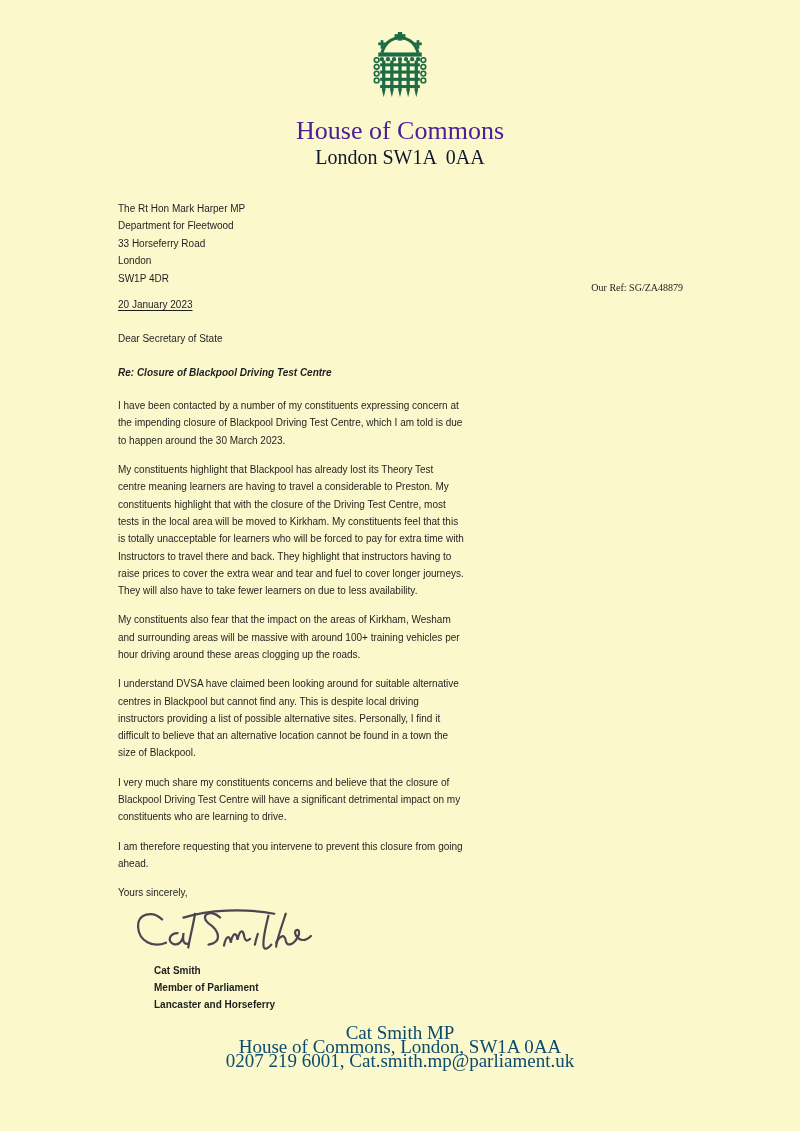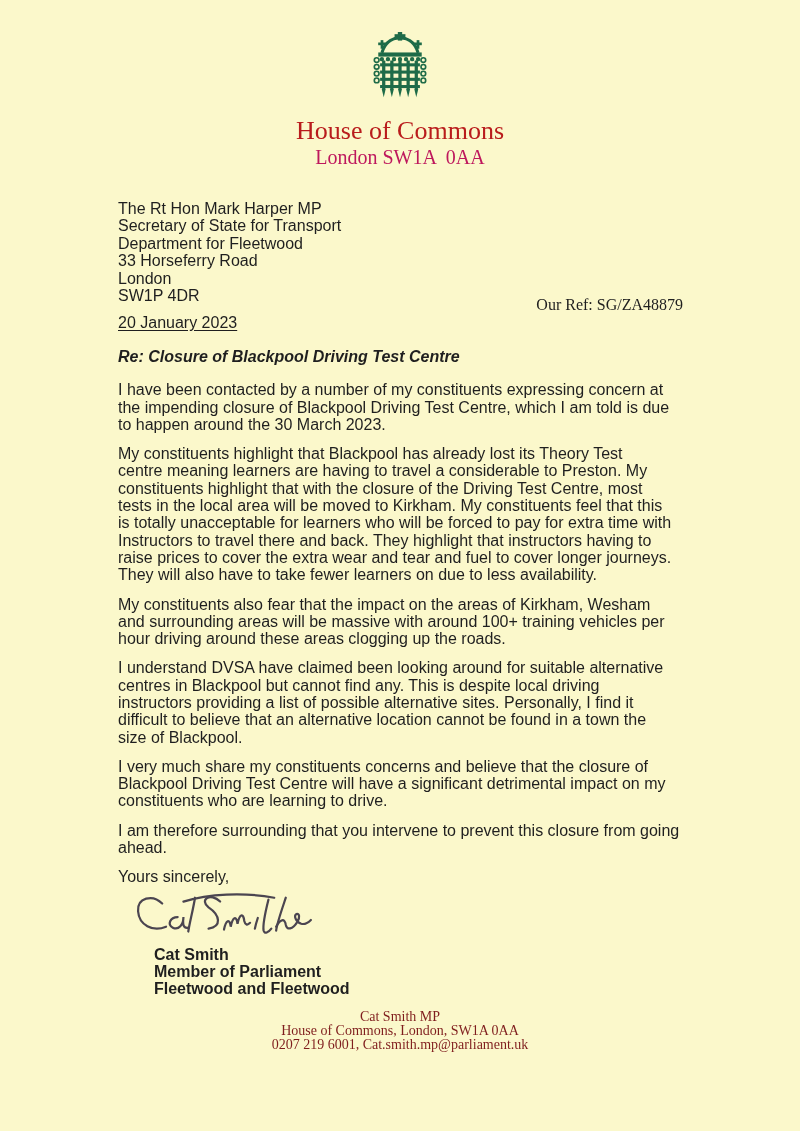--- a/index.html
+++ b/index.html
@@ -15,38 +15,38 @@
     color: #1f1f1f;
   }
   .letter { position: relative; width: 800px; height: 1131px; }
 
   
   .header { text-align: center; padding-top: 32px; }
   .logo { display: inline-block; line-height: 0; }
   .org-name {
     font-family: "Liberation Serif", serif;
     font-size: 26px;
-    color: #b91c1c;
+    color: #4c1d95;
     margin-top: 4px;
     line-height: 30px;
   }
   .org-addr {
     font-family: "Liberation Serif", serif;
     font-size: 20px;
-    color: #be185d;
+    color: #0f172a;
     line-height: 23px;
     white-space: pre;
     text-align: center;
   }
 
   
   .content {
     margin-left: 118px;
     width: 600px;
-    font-size: 16px;
+    font-size: 10px;
     line-height: 17.3px;
   }
   .recipient { margin-top: 31px; }
   .recipient div { height: 17.4px; }
   .our-ref {
     width: 565px;
     text-align: right;
     margin-top: -8px;
     font-family: Liberation Serif, serif;
   }
@@ -62,23 +62,23 @@
   .closing { margin-top: 12px; }
   .signature-img { margin-top: 4px; margin-left: 6px; line-height: 0; }
   .signoff { font-weight: bold; margin-left: 36px; }
   .signoff div { height: 17.4px; }
 
   
   .footer {
     margin-top: 12px;
     text-align: center;
     font-family: "Liberation Serif", serif;
-    font-size: 14px;
+    font-size: 19px;
     line-height: 14.3px;
-    color: #7f1d1d;
+    color: #0c4a6e;
   }
 </style>
 </head>
 <body>
 
 <div class="letter">
 
   <div class="header">
     <span class="logo">
       <svg width="58" height="76" viewBox="0 0 64 84" aria-hidden="true">
@@ -139,31 +139,31 @@
       </svg>
     </span>
     <div class="org-name">House of Commons</div>
     <div class="org-addr">London SW1A  0AA</div>
   </div>
 
   <div class="content">
 
     <div class="recipient">
       <div>The Rt Hon Mark Harper MP</div>
-      <div>Secretary of State for Transport</div>
       <div>Department for Fleetwood</div>
       <div>33 Horseferry Road</div>
       <div>London</div>
       <div>SW1P 4DR</div>
     </div>
 
     <div class="our-ref">Our Ref: SG/ZA48879</div>
 
     <div class="date-line">20 January 2023</div>
 
+    <div class="salutation">Dear Secretary of State</div>
 
     <div class="subject">Re: Closure of Blackpool Driving Test Centre</div>
 
     <div class="para">I have been contacted by a number of my constituents expressing concern at
 the impending closure of Blackpool Driving Test Centre, which I am told is due
 to happen around the 30 March 2023.</div>
     <div class="para">My constituents highlight that Blackpool has already lost its Theory Test
 centre meaning learners are having to travel a considerable to Preston. My
 constituents highlight that with the closure of the Driving Test Centre, most
 tests in the local area will be moved to Kirkham. My constituents feel that this
@@ -175,21 +175,21 @@
 and surrounding areas will be massive with around 100+ training vehicles per
 hour driving around these areas clogging up the roads.</div>
     <div class="para">I understand DVSA have claimed been looking around for suitable alternative
 centres in Blackpool but cannot find any. This is despite local driving
 instructors providing a list of possible alternative sites. Personally, I find it
 difficult to believe that an alternative location cannot be found in a town the
 size of Blackpool.</div>
     <div class="para">I very much share my constituents concerns and believe that the closure of
 Blackpool Driving Test Centre will have a significant detrimental impact on my
 constituents who are learning to drive.</div>
-    <div class="para">I am therefore surrounding that you intervene to prevent this closure from going
+    <div class="para">I am therefore requesting that you intervene to prevent this closure from going
 ahead.</div>
 
     <div class="closing">Yours sincerely,</div>
 
     <div class="signature-img">
       <svg width="200" height="56" viewBox="0 0 200 58" aria-hidden="true">
         <g fill="none" stroke="#4b4550" stroke-width="2.3" stroke-linecap="round">
           <path d="M36,14 C26,4 10,8 11,22 C12,36 26,44 40,38"></path>
           <path d="M52,28 c-8,0 -11,8 -5,11 c6,3 11,-3 11,-11 c-1,8 0,12 5,11"></path>
           <path d="M70,8 C68,20 64,36 63,43"></path>
@@ -200,21 +200,21 @@
           <path d="M164,8 c-4,12 -9,26 -10,34"></path>
           <path d="M154,38 c4,-8 9,-9 10,-2 c1,6 7,5 12,-3 c3,-5 2,-9 -1,-8 c-3,1 -1,8 5,10 c4,1 7,-1 10,-4"></path>
           <path d="M58,12 C84,4 120,2 152,8"></path>
         </g>
       </svg>
     </div>
 
     <div class="signoff">
       <div>Cat Smith</div>
       <div>Member of Parliament</div>
-      <div>Fleetwood and Fleetwood</div>
+      <div>Lancaster and Horseferry</div>
     </div>
 
   </div>
 
   <div class="footer">
     <div>Cat Smith MP</div>
     <div>House of Commons, London, SW1A 0AA</div>
     <div>0207 219 6001, Cat.smith.mp@parliament.uk</div>
   </div>
 

